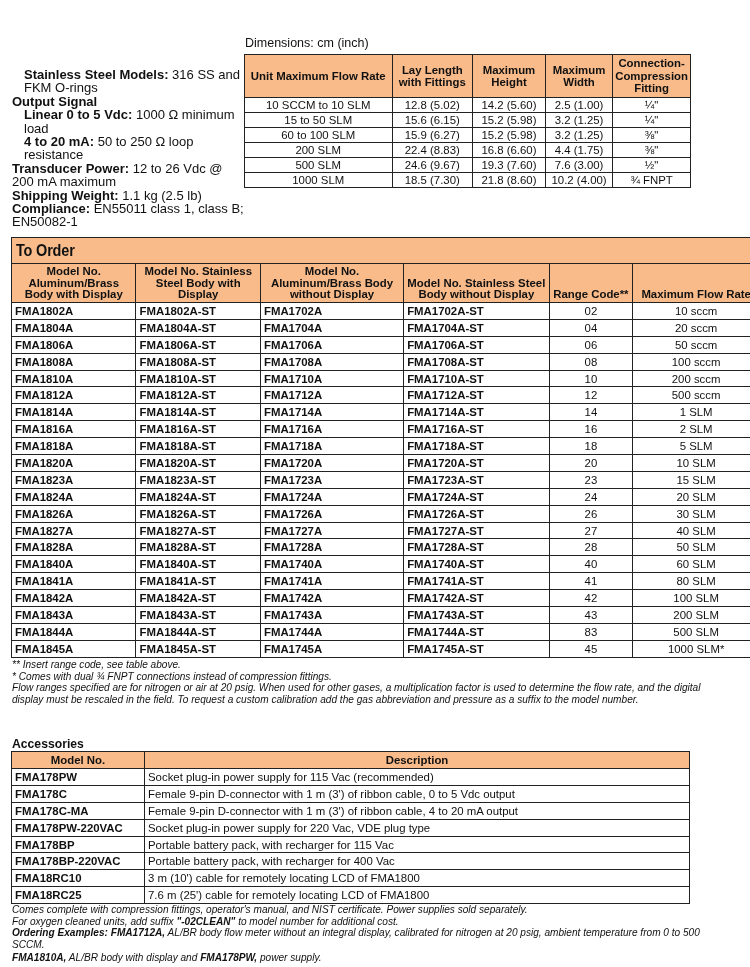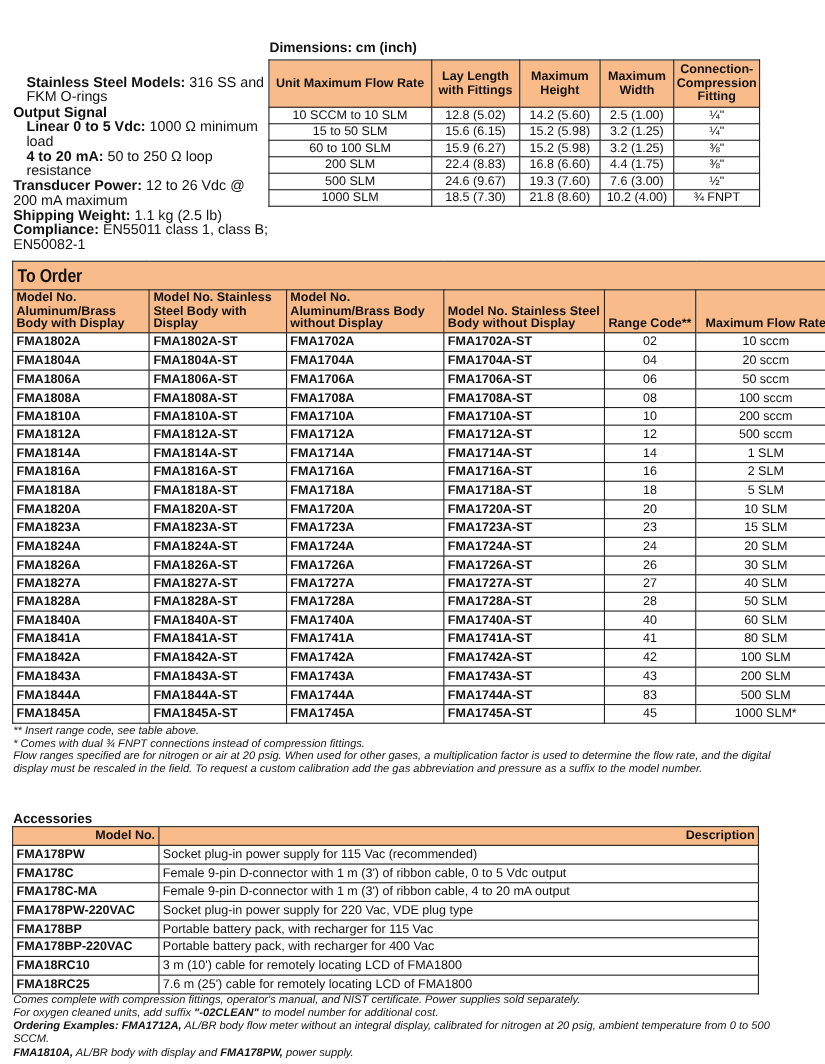--- a/index.html
+++ b/index.html
@@ -3,39 +3,39 @@
 <meta charset="utf-8">
 <style>
   * { box-sizing: border-box; margin: 0; padding: 0; }
   html, body { width: 750px; height: 967px; background: #ffffff; overflow: hidden; }
   body { font-family: "Liberation Sans", sans-serif; color: #111; position: relative; }
 
   .specs { position: absolute; left: 12px; top: 68px; width: 232px; font-size: 13px; line-height: 13.4px; }
   .specs .ind { padding-left: 12px; }
   .specs b { font-weight: bold; }
 
-  .dim-title { position: absolute; left: 245px; top: 36px; font-size: 12.5px; font-weight: bold; }
+  .dim-title { position: absolute; left: 245px; top: 36px; font-size: 12.5px; font-weight: normal; }
   table { border-collapse: collapse; }
   .dim { position: absolute; left: 244px; top: 54px; width: 447px; font-size: 11.4px; }
   .dim th { background: #f9bb8a; font-weight: bold; text-align: center; line-height: 12.5px; border: 1px solid #222; height: 43px; padding: 0 2px; }
   .dim td { text-align: center; border: 1px solid #222; height: 15px; padding: 0 2px; }
 
   .order { position: absolute; left: 11px; top: 237px; width: 749px; font-size: 11.4px; }
   .order .ttl { background: #f9bb8a; border: 1px solid #222; height: 26px; font-size: 17px; font-weight: bold; padding-left: 4px; line-height: 25px; font-family: "Liberation Sans Narrow", "Liberation Sans", sans-serif; transform-origin: left; }
   .order .ttl span { display: inline-block; transform: scaleX(0.85); transform-origin: left; letter-spacing: -0.2px; }
-  .order th { background: #f9bb8a; font-weight: bold; text-align: left; vertical-align: bottom; border: 1px solid #222; line-height: 11.6px; height: 39px; padding: 1px 3px; }
+  .order th { background: #f9bb8a; font-weight: bold; text-align: center; vertical-align: bottom; border: 1px solid #222; line-height: 11.6px; height: 39px; padding: 1px 3px; }
   .order th.c { text-align: center; }
   .order td { border: 1px solid #222; height: 16.9px; padding: 0 3px; font-weight: bold; line-height: 14px; }
   .order td.c { text-align: center; font-weight: normal; }
 
   .notes1 { position: absolute; left: 12px; top: 659px; width: 700px; font-size: 10.1px; font-style: italic; line-height: 11.7px; }
 
   .acc-title { position: absolute; left: 12px; top: 737px; font-size: 12.2px; font-weight: bold; }
   .acc { position: absolute; left: 11px; top: 751px; width: 679px; font-size: 11.4px; }
-  .acc th { background: #f9bb8a; font-weight: bold; text-align: right; border: 1px solid #222; height: 17px; padding: 0 3px; }
+  .acc th { background: #f9bb8a; font-weight: bold; text-align: center; border: 1px solid #222; height: 17px; padding: 0 3px; }
   .acc td { border: 1px solid #222; height: 16.9px; padding: 0 3px; line-height: 14px; }
   .acc td.m { font-weight: bold; width: 133px; margin-left: 18px; }
 
   .notes2 { position: absolute; left: 12px; top: 904px; width: 720px; font-size: 10.1px; font-style: italic; line-height: 11.7px; }
   .notes2 b { font-weight: bold; }
 </style>
 </head>
 <body>
 
 <div class="specs">

